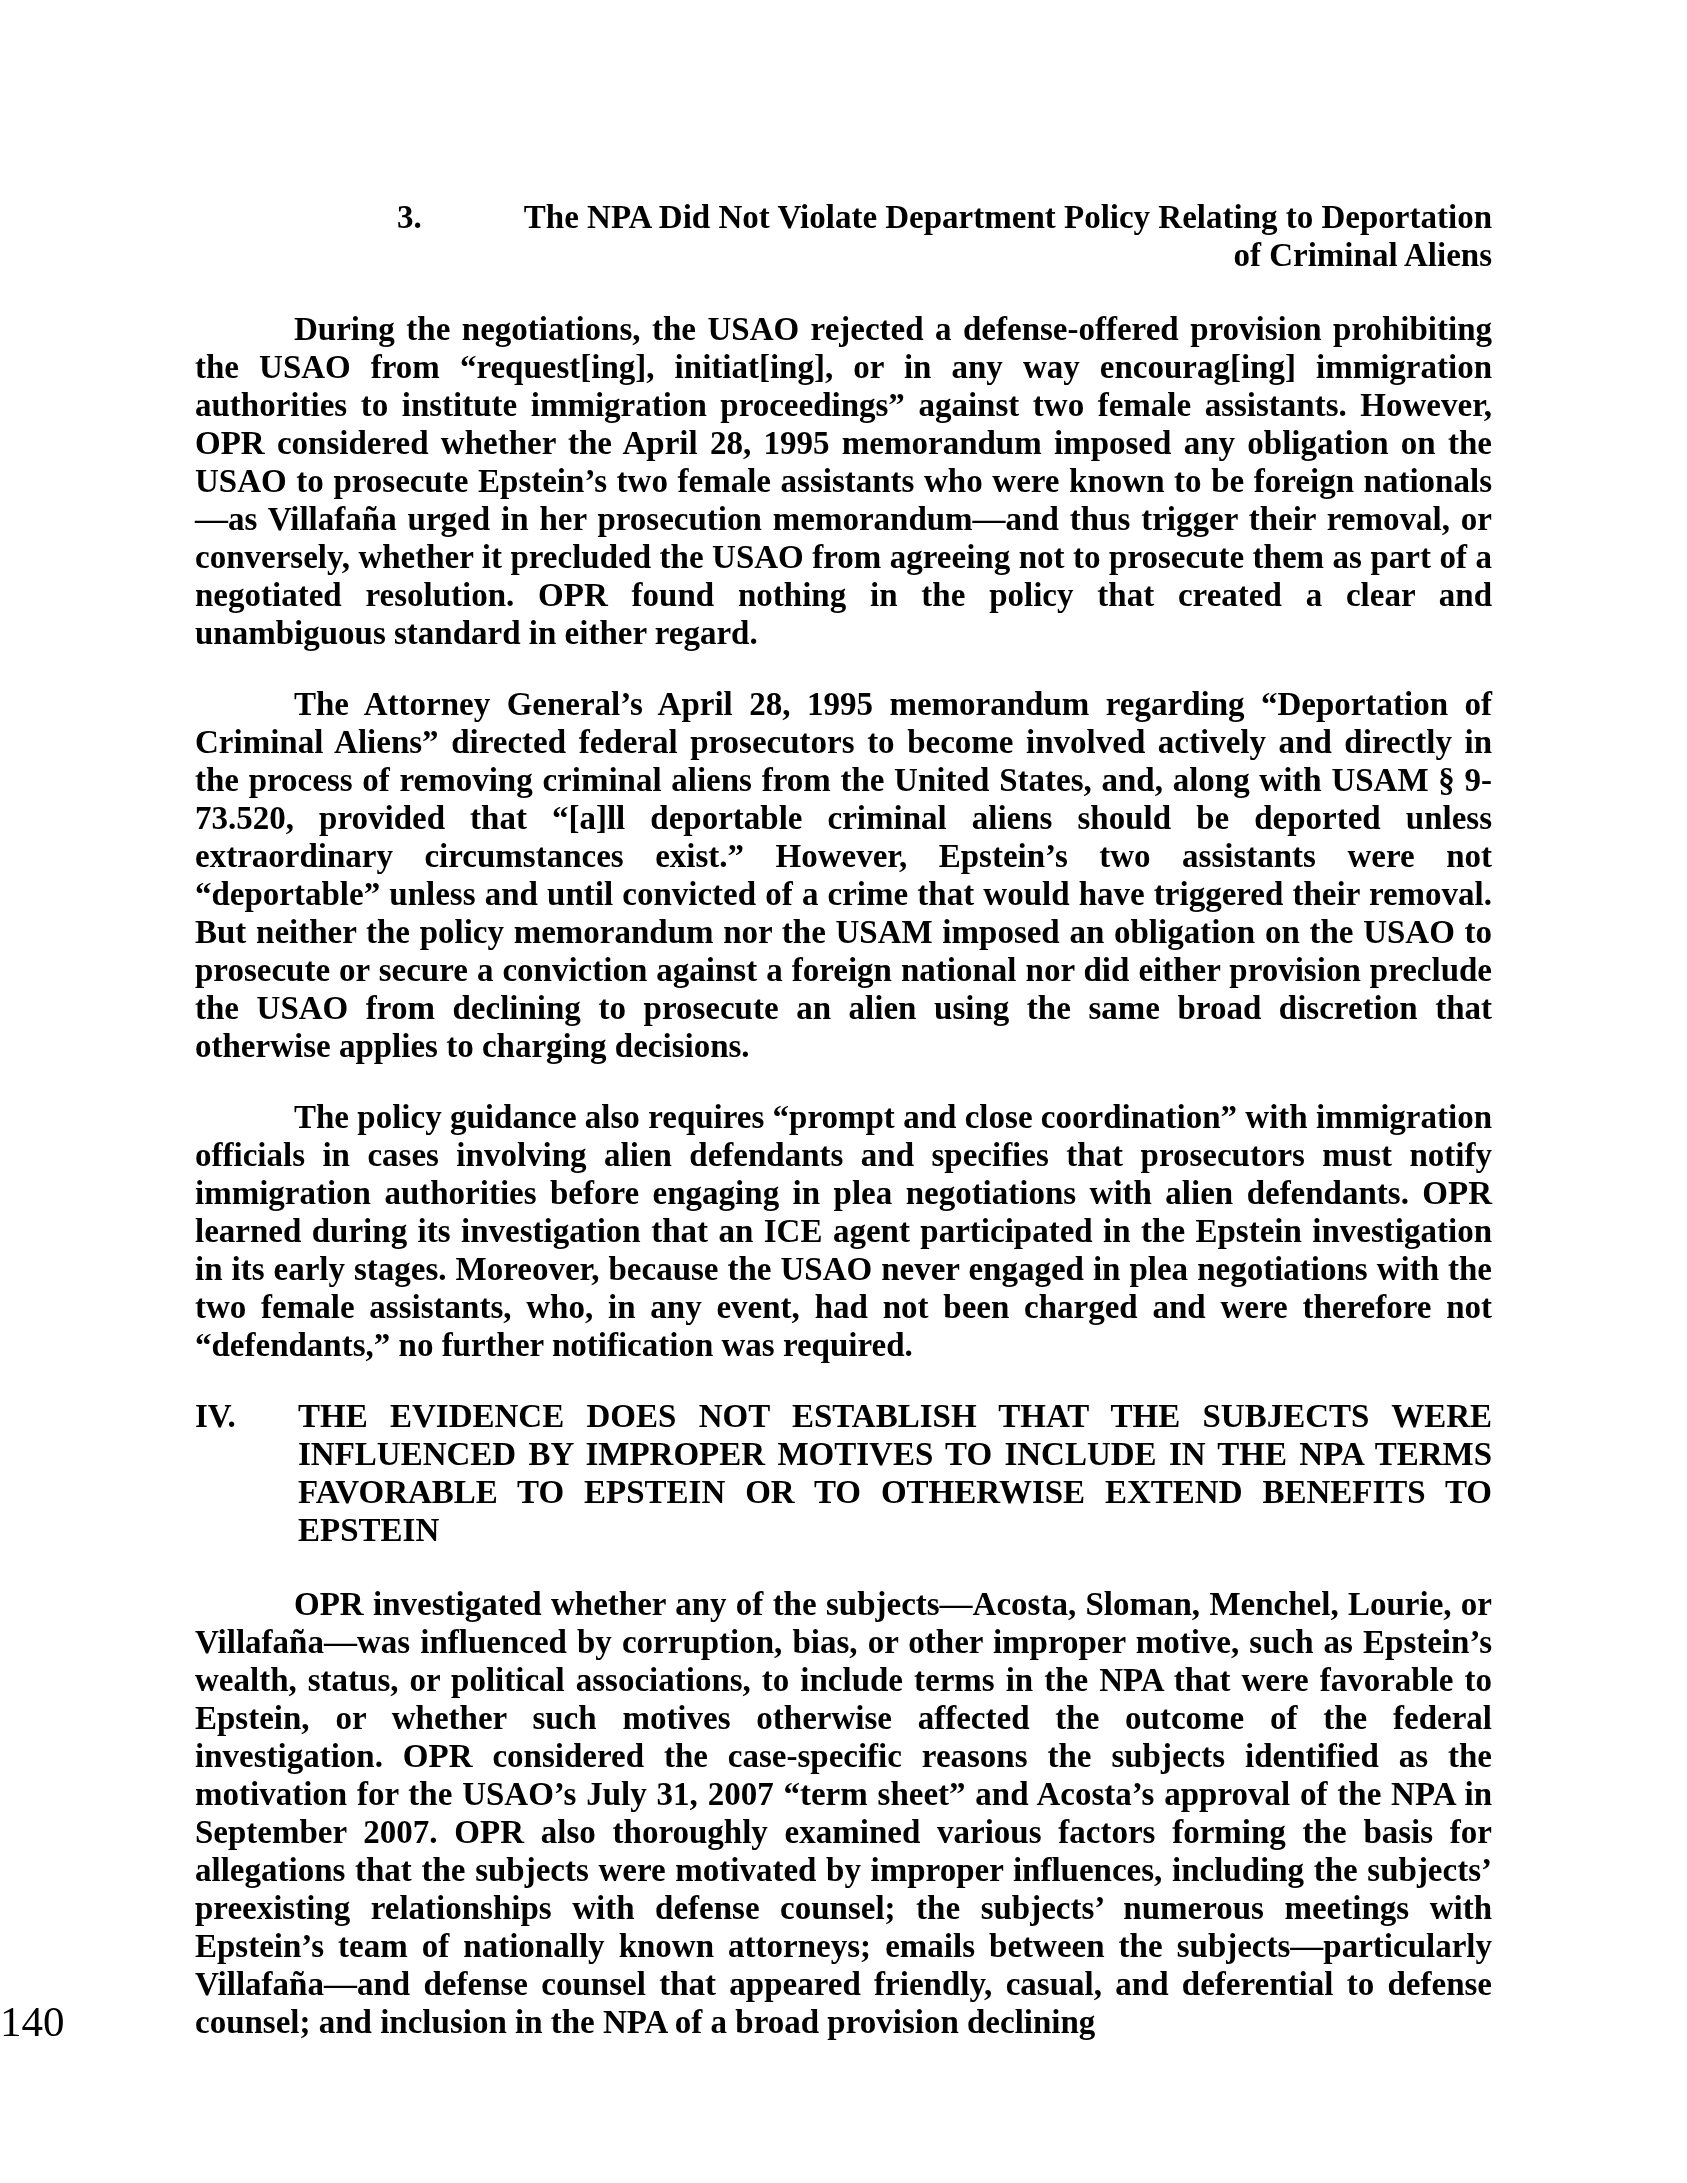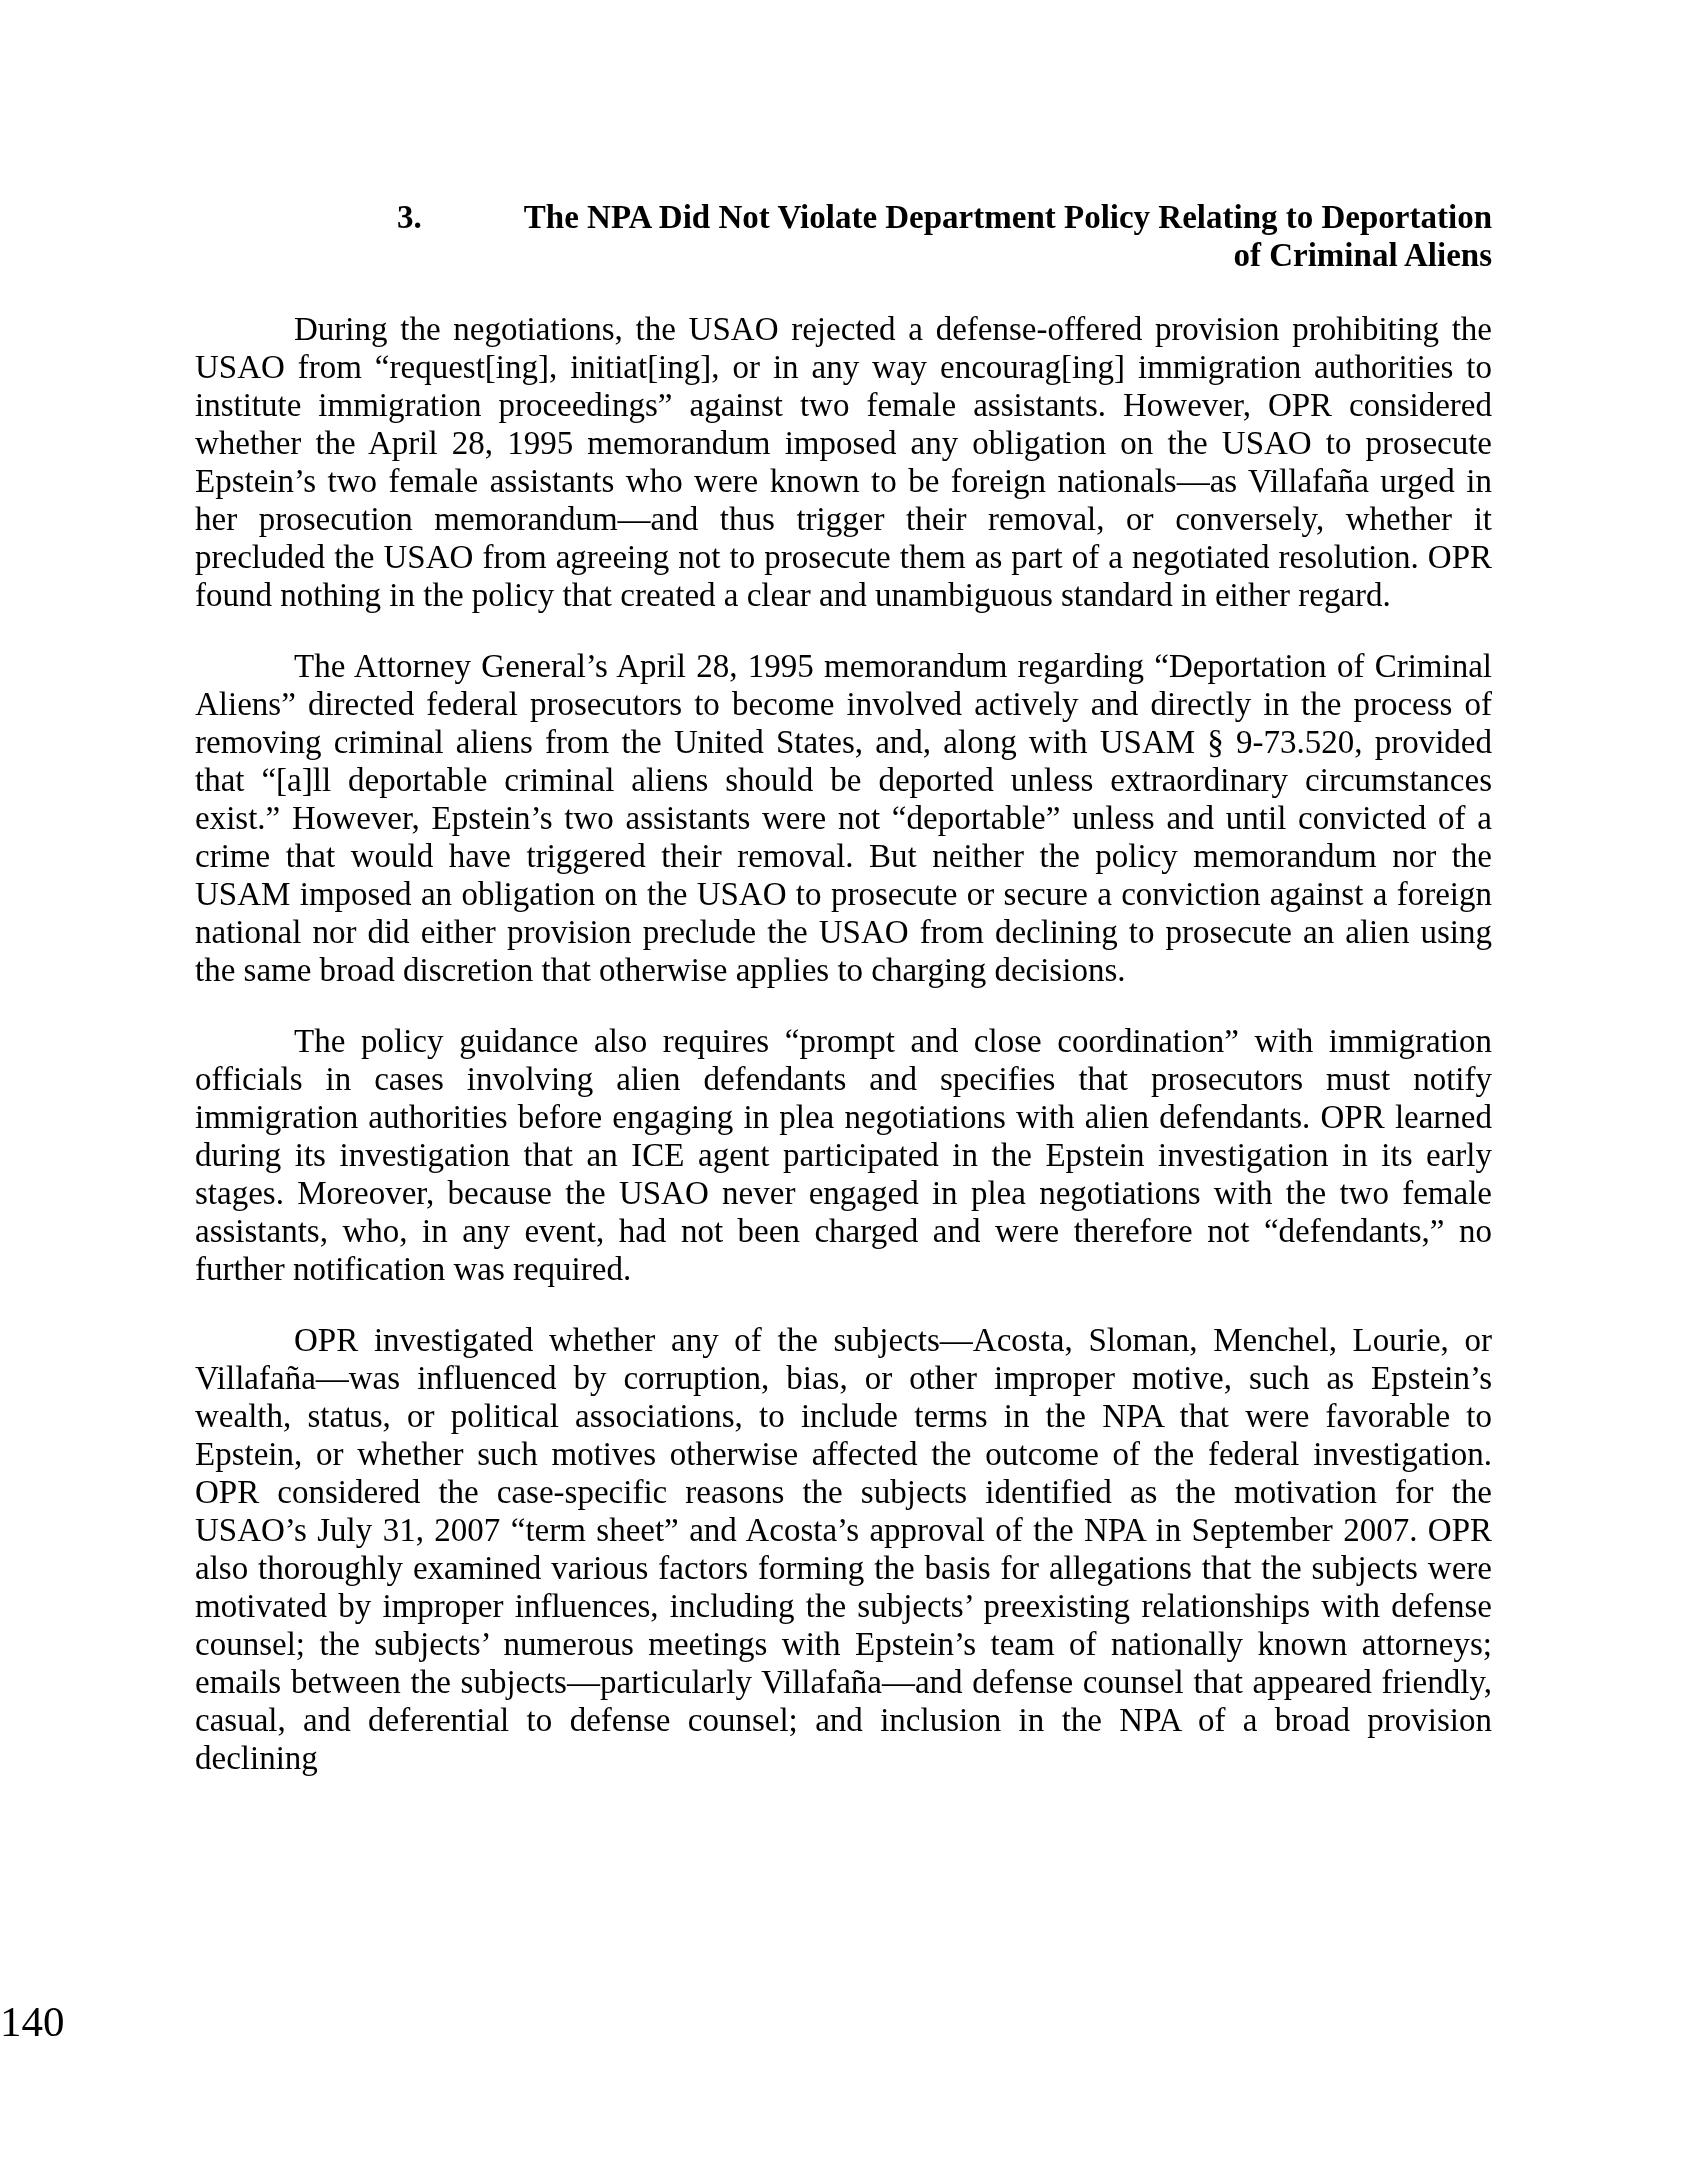--- a/index.html
+++ b/index.html
@@ -15,20 +15,21 @@
     background: #ffffff;
     color: #000000;
     font-family: "Liberation Serif", "DejaVu Serif", serif;
     box-sizing: border-box;
     padding: 198px 195px 0 195px;
     overflow: hidden;
   }
   .body-text {
     font-size: 33px;
     line-height: 38px;
+    font-weight: bold;
   }
   .section-heading {
     display: flex;
     font-weight: bold;
     margin: 0 0 36px 0;
   }
   .section-heading .num {
     flex: 0 0 103px;
     margin-left: 202px;
   }
@@ -71,19 +72,23 @@
     <span class="num">3.</span>
     <span class="txt">The NPA Did Not Violate Department Policy Relating to Deportation of Criminal Aliens</span>
   </div>
 
   <p class="para body-text">During the negotiations, the USAO rejected a defense-offered provision prohibiting the USAO from “request[ing], initiat[ing], or in any way encourag[ing] immigration authorities to institute immigration proceedings” against two female assistants.  However, OPR considered whether the April 28, 1995 memorandum imposed any obligation on the USAO to prosecute Epstein’s two female assistants who were known to be foreign nationals—as Villafaña urged in her prosecution memorandum—and thus trigger their removal, or conversely, whether it precluded the USAO from agreeing not to prosecute them as part of a negotiated resolution.  OPR found nothing in the policy that created a clear and unambiguous standard in either regard.</p>
 
   <p class="para body-text">The Attorney General’s April 28, 1995 memorandum regarding “Deportation of Criminal Aliens” directed federal prosecutors to become involved actively and directly in the process of removing criminal aliens from the United States, and, along with USAM § 9-73.520, provided that “[a]ll deportable criminal aliens should be deported unless extraordinary circumstances exist.”  However, Epstein’s two assistants were not “deportable” unless and until convicted of a crime that would have triggered their removal.  But neither the policy memorandum nor the USAM imposed an obligation on the USAO to prosecute or secure a conviction against a foreign national nor did either provision preclude the USAO from declining to prosecute an alien using the same broad discretion that otherwise applies to charging decisions.</p>
 
   <p class="para body-text">The policy guidance also requires “prompt and close coordination” with immigration officials in cases involving alien defendants and specifies that prosecutors must notify immigration authorities before engaging in plea negotiations with alien defendants.  OPR learned during its investigation that an ICE agent participated in the Epstein investigation in its early stages.  Moreover, because the USAO never engaged in plea negotiations with the two female assistants, who, in any event, had not been charged and were therefore not “defendants,” no further notification was required.</p>
 
+  <div class="major-heading body-text">
+    <span class="num">IV.</span>
+    <span class="txt">THE EVIDENCE DOES NOT ESTABLISH THAT THE SUBJECTS WERE INFLUENCED BY IMPROPER MOTIVES TO INCLUDE IN THE NPA TERMS FAVORABLE TO EPSTEIN OR TO OTHERWISE EXTEND BENEFITS TO EPSTEIN</span>
+  </div>
 
   <p class="para body-text">OPR investigated whether any of the subjects—Acosta, Sloman, Menchel, Lourie, or Villafaña—was influenced by corruption, bias, or other improper motive, such as Epstein’s wealth, status, or political associations, to include terms in the NPA that were favorable to Epstein, or whether such motives otherwise affected the outcome of the federal investigation.  OPR considered the case-specific reasons the subjects identified as the motivation for the USAO’s July 31, 2007 “term sheet” and Acosta’s approval of the NPA in September 2007.  OPR also thoroughly examined various factors forming the basis for allegations that the subjects were motivated by improper influences, including the subjects’ preexisting relationships with defense counsel; the subjects’ numerous meetings with Epstein’s team of nationally known attorneys; emails between the subjects—particularly Villafaña—and defense counsel that appeared friendly, casual, and deferential to defense counsel; and inclusion in the NPA of a broad provision declining</p>
 
   <div class="page-number">140</div>
 
 </div>
 
 
 </body></html>

